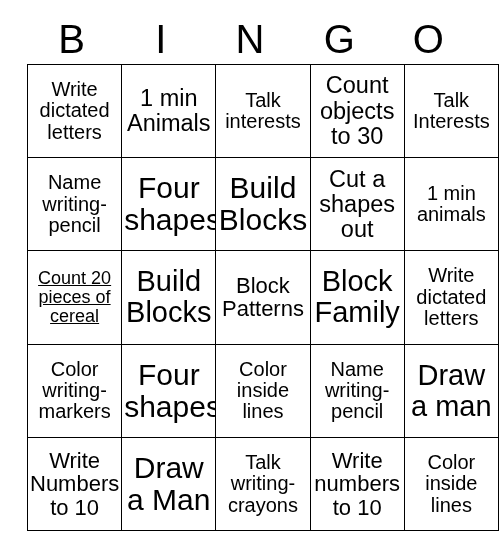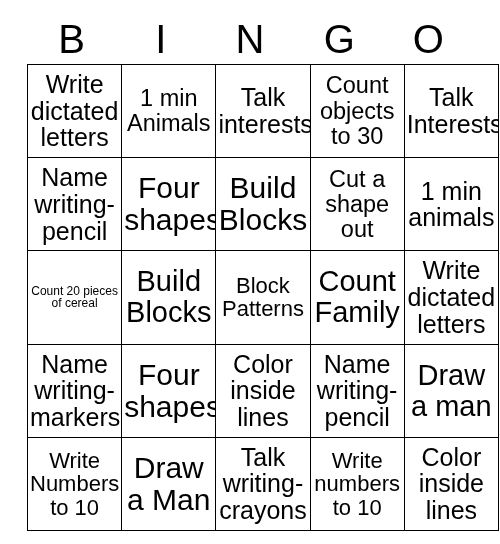--- a/index.html
+++ b/index.html
@@ -60,23 +60,23 @@
     width: 89.2px;
     height: 90.2px;
     padding: 1px 2px;
     text-align: center;
     vertical-align: middle;
     overflow: hidden;
     line-height: 1.07;
   }
 
   
-  .fs-xs   { font-size: 12px; }
+  .fs-xs   { font-size: 18px; text-decoration: underline; }
   .fs-s    { font-size: 22px; }
-  .fs-m    { font-size: 25px; }
+  .fs-m    { font-size: 20px; }
   .fs-l    { font-size: 23.5px; }
   .fs-xl   { font-size: 30px; }
   .fs-xxl  { font-size: 29px; }
 </style>
 </head>
 <body>
 
 <div id="bingo-card">
 
   <div id="header-row">
@@ -93,32 +93,32 @@
         <td class="fs-m">Write dictated letters</td>
         <td class="fs-l">1 min Animals</td>
         <td class="fs-m">Talk interests</td>
         <td class="fs-l">Count objects to 30</td>
         <td class="fs-m">Talk Interests</td>
       </tr>
       <tr>
         <td class="fs-m">Name writing-pencil</td>
         <td class="fs-xl">Four shapes</td>
         <td class="fs-xl">Build Blocks</td>
-        <td class="fs-l">Cut a shape out</td>
+        <td class="fs-l">Cut a shapes out</td>
         <td class="fs-m">1 min animals</td>
       </tr>
       <tr>
         <td class="fs-xs">Count 20 pieces of cereal</td>
         <td class="fs-xxl">Build Blocks</td>
         <td class="fs-s">Block Patterns</td>
-        <td class="fs-xxl">Count Family</td>
+        <td class="fs-xxl">Block Family</td>
         <td class="fs-m">Write dictated letters</td>
       </tr>
       <tr>
-        <td class="fs-m">Name writing-markers</td>
+        <td class="fs-m">Color writing-markers</td>
         <td class="fs-xl">Four shapes</td>
         <td class="fs-m">Color inside lines</td>
         <td class="fs-m">Name writing-pencil</td>
         <td class="fs-xxl">Draw a man</td>
       </tr>
       <tr>
         <td class="fs-s">Write Numbers to 10</td>
         <td class="fs-xl">Draw a Man</td>
         <td class="fs-m">Talk writing-crayons</td>
         <td class="fs-s">Write numbers to 10</td>

